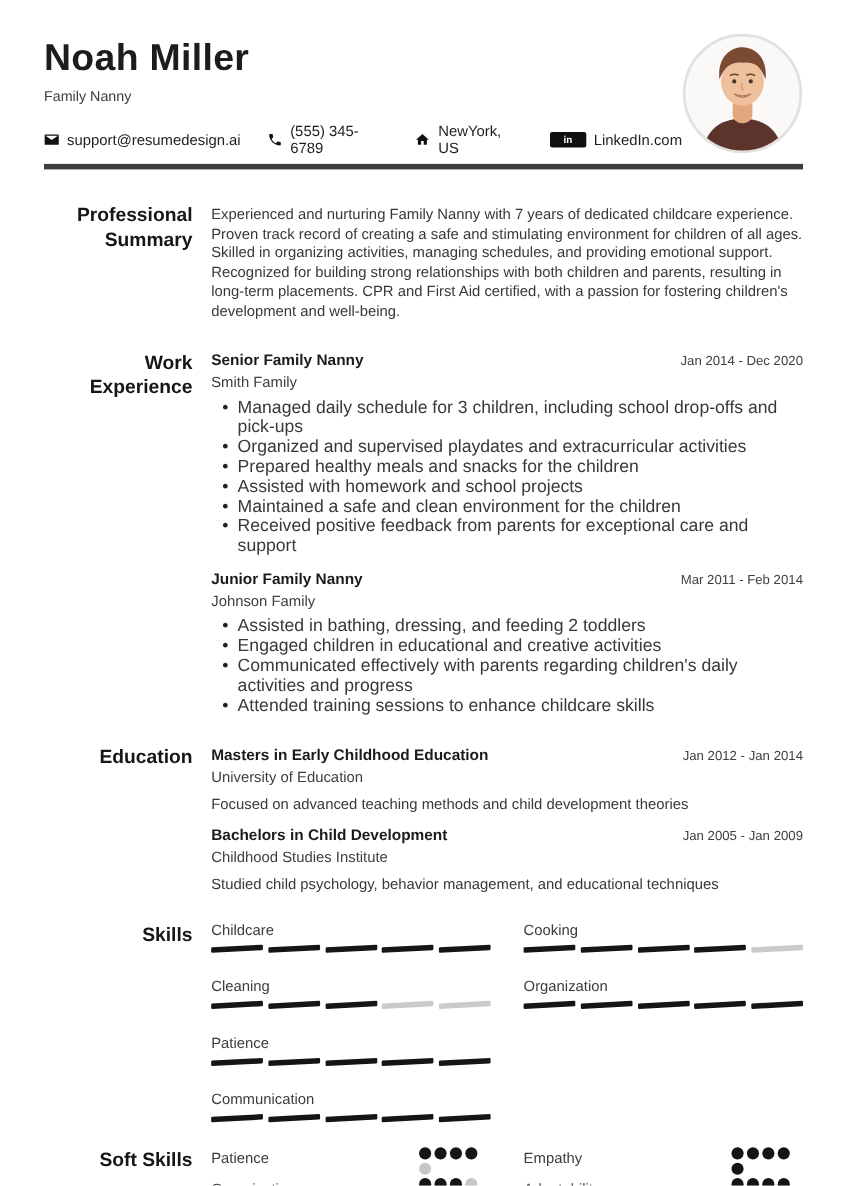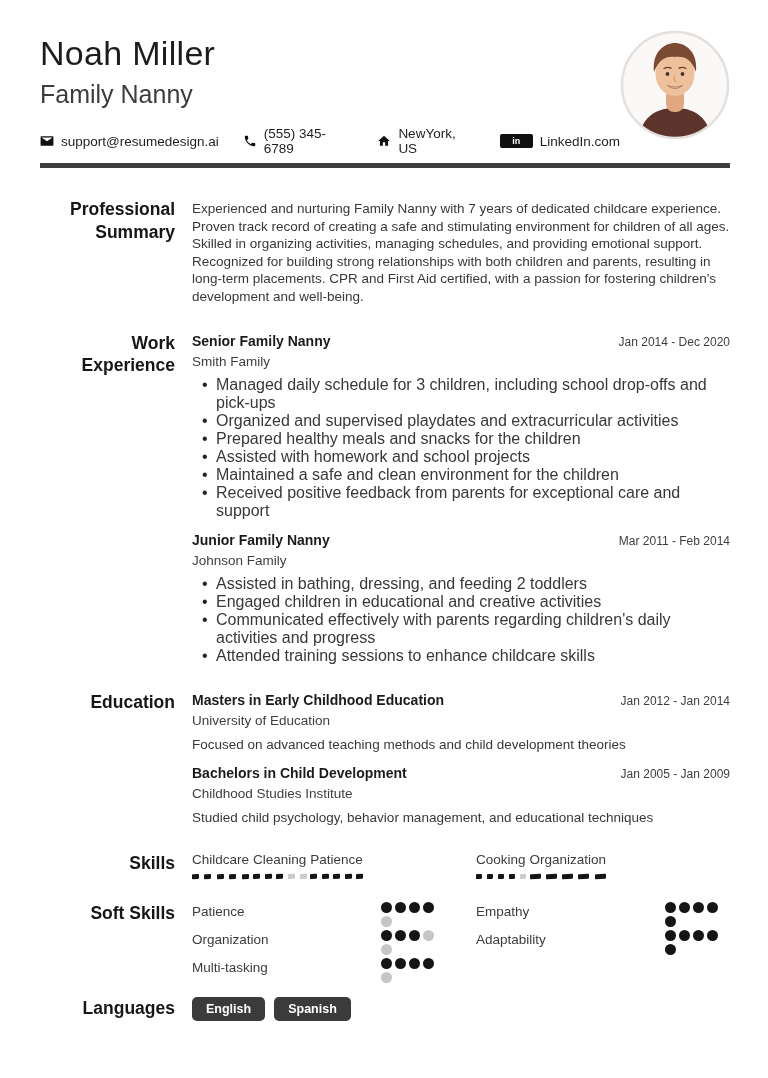--- a/index.html
+++ b/index.html
@@ -5,22 +5,22 @@
   * { box-sizing: border-box; }
   html,body { margin:0; padding:0; background:#ffffff; }
   .page {
     width:768px; height:1078px; overflow:hidden; background:#ffffff;
     padding:28px 38px 0 40px;
     font-family:"Liberation Sans", sans-serif; color:#383838;
     position:relative;
   }
   
   header { display:flex; justify-content:space-between; align-items:flex-start; }
-  .name { font-size:34px; font-weight:400; color:#1c1c1c; margin:6px 0 0; letter-spacing:0.3px; line-height:1.15; }
-  .subtitle { font-size:25px; color:#3c3c3c; margin-top:7px; }
+  .name { font-size:34px; font-weight:700; color:#1c1c1c; margin:6px 0 0; letter-spacing:0.3px; line-height:1.15; }
+  .subtitle { font-size:13px; color:#3c3c3c; margin-top:7px; }
   .contacts { display:flex; gap:24px; margin-top:17px; align-items:center; font-size:13.5px; color:#1f1f1f; }
   .contact-item { display:flex; align-items:center; gap:7px; }
   .cicon { width:14px; height:14px; display:inline-flex; align-items:center; justify-content:center; flex:none; }
   .cicon svg { width:14px; height:14px; fill:#111; }
   .li-badge { width:33px; height:14px; background:#101010; color:#fff; border-radius:2px;
     font-size:9px; font-weight:700; display:inline-flex; align-items:center; justify-content:center; flex:none; }
   .photo { width:110px; height:110px; flex:none; margin-top:2px; }
   .divider { height:5px; background:#3e3e3e; margin-top:7px; }
   
   section { display:grid; grid-template-columns:135px 1fr; column-gap:17px; }
@@ -37,21 +37,21 @@
   .entry-head { display:flex; justify-content:space-between; align-items:baseline;gap:32px; }
   .entry-title { font-size:14px; font-weight:700; color:#1b1b1b; line-height:18px; }
   .entry-dates { font-size:12px; color:#3e3e3e; flex:none; padding-left:12px; }
   .entry-sub { font-size:13.5px; color:#3e3e3e; margin-top:3px; line-height:17px; }
   .entry-desc { font-size:13.5px; color:#383838; margin-top:7px; line-height:17px; }
   .bullets { margin:6px 0 0; padding:0; list-style:none; }
   .bullets li { font-size:16px; color:#383838; line-height:18px; padding-left:24px; position:relative; }
   .bullets li::before { content:"•"; position:absolute; left:10px; top:0; color:#222; }
   
   .skills-grid { display:grid; grid-template-columns:1fr 1fr; column-gap:30px; align-items:start; }
-  .skill-col { display:flex; gap:4px; }
+  .skill-col { display:flex; flex-direction:column; gap:25px; }
   .skill-label { font-size:13.5px; color:#3c3c3c; line-height:15px; }
   .skill-bar { display:flex; gap:5px; margin-top:7px; }
   .seg { flex:1; height:4.5px; background:#cbcbcb; transform:skewY(-3deg); border-radius:1px; }
   .seg.on { background:#151515; }
   
   .soft-grid { display:grid; grid-template-columns:1fr 1fr; column-gap:30px; align-items:start; }
   .soft-col { display:flex; flex-direction:column; gap:3px; }
   .soft-row { display:flex; align-items:flex-start; min-height:25px; }
   .soft-label { font-size:13.5px; color:#3c3c3c; flex:1; padding-top:2px; }
   .dots { width:53px; margin-right:12px; display:flex; flex-wrap:wrap; gap:3px; flex:none; }
@@ -222,20 +222,21 @@
               <div class="skill-label">Patience</div>
               <div class="skill-bar">
                 <span class="seg on"></span>
                 <span class="seg on"></span>
                 <span class="seg on"></span>
                 <span class="seg on"></span>
                 <span class="seg on"></span>
               </div>
             </div>
             <div class="skill-item">
+              <div class="skill-label">Communication</div>
               <div class="skill-bar">
                 <span class="seg on"></span>
                 <span class="seg on"></span>
                 <span class="seg on"></span>
                 <span class="seg on"></span>
                 <span class="seg on"></span>
               </div>
             </div>
           </div>
           <div class="skill-col">

